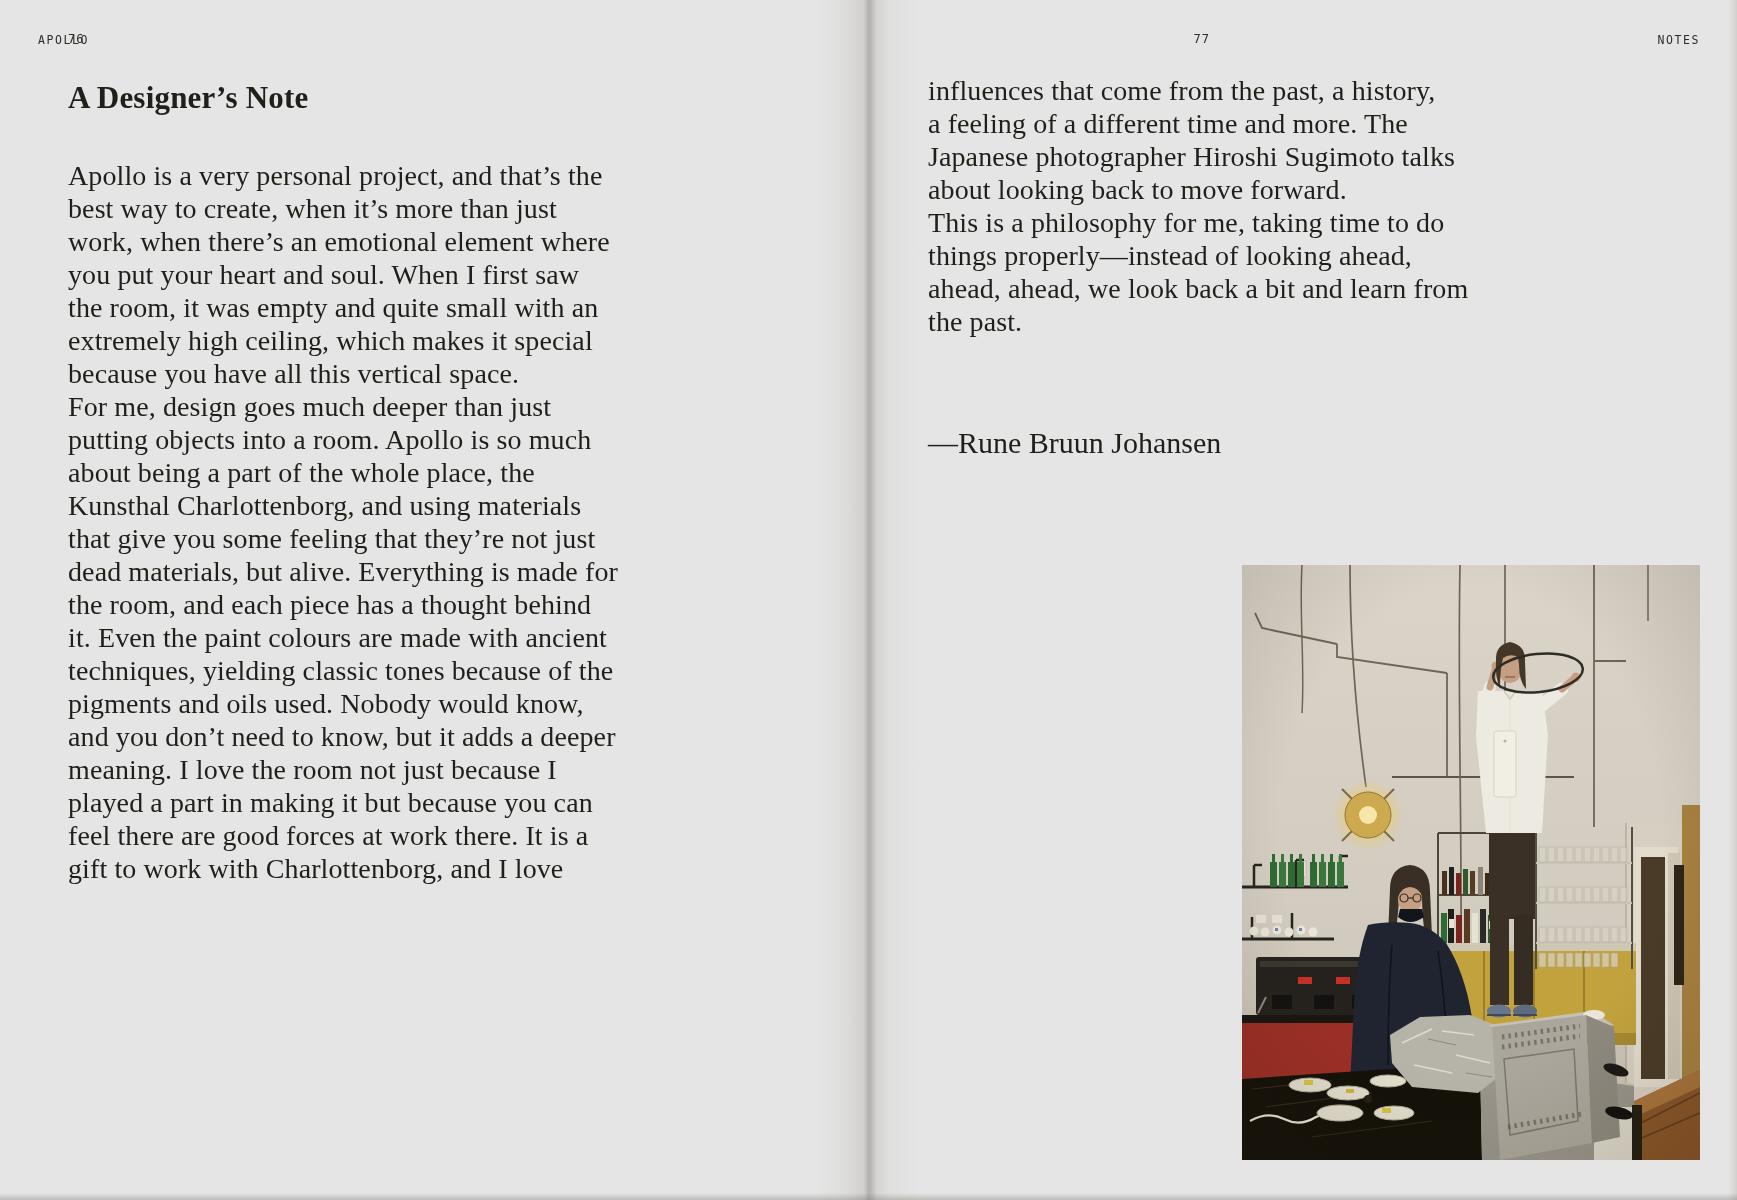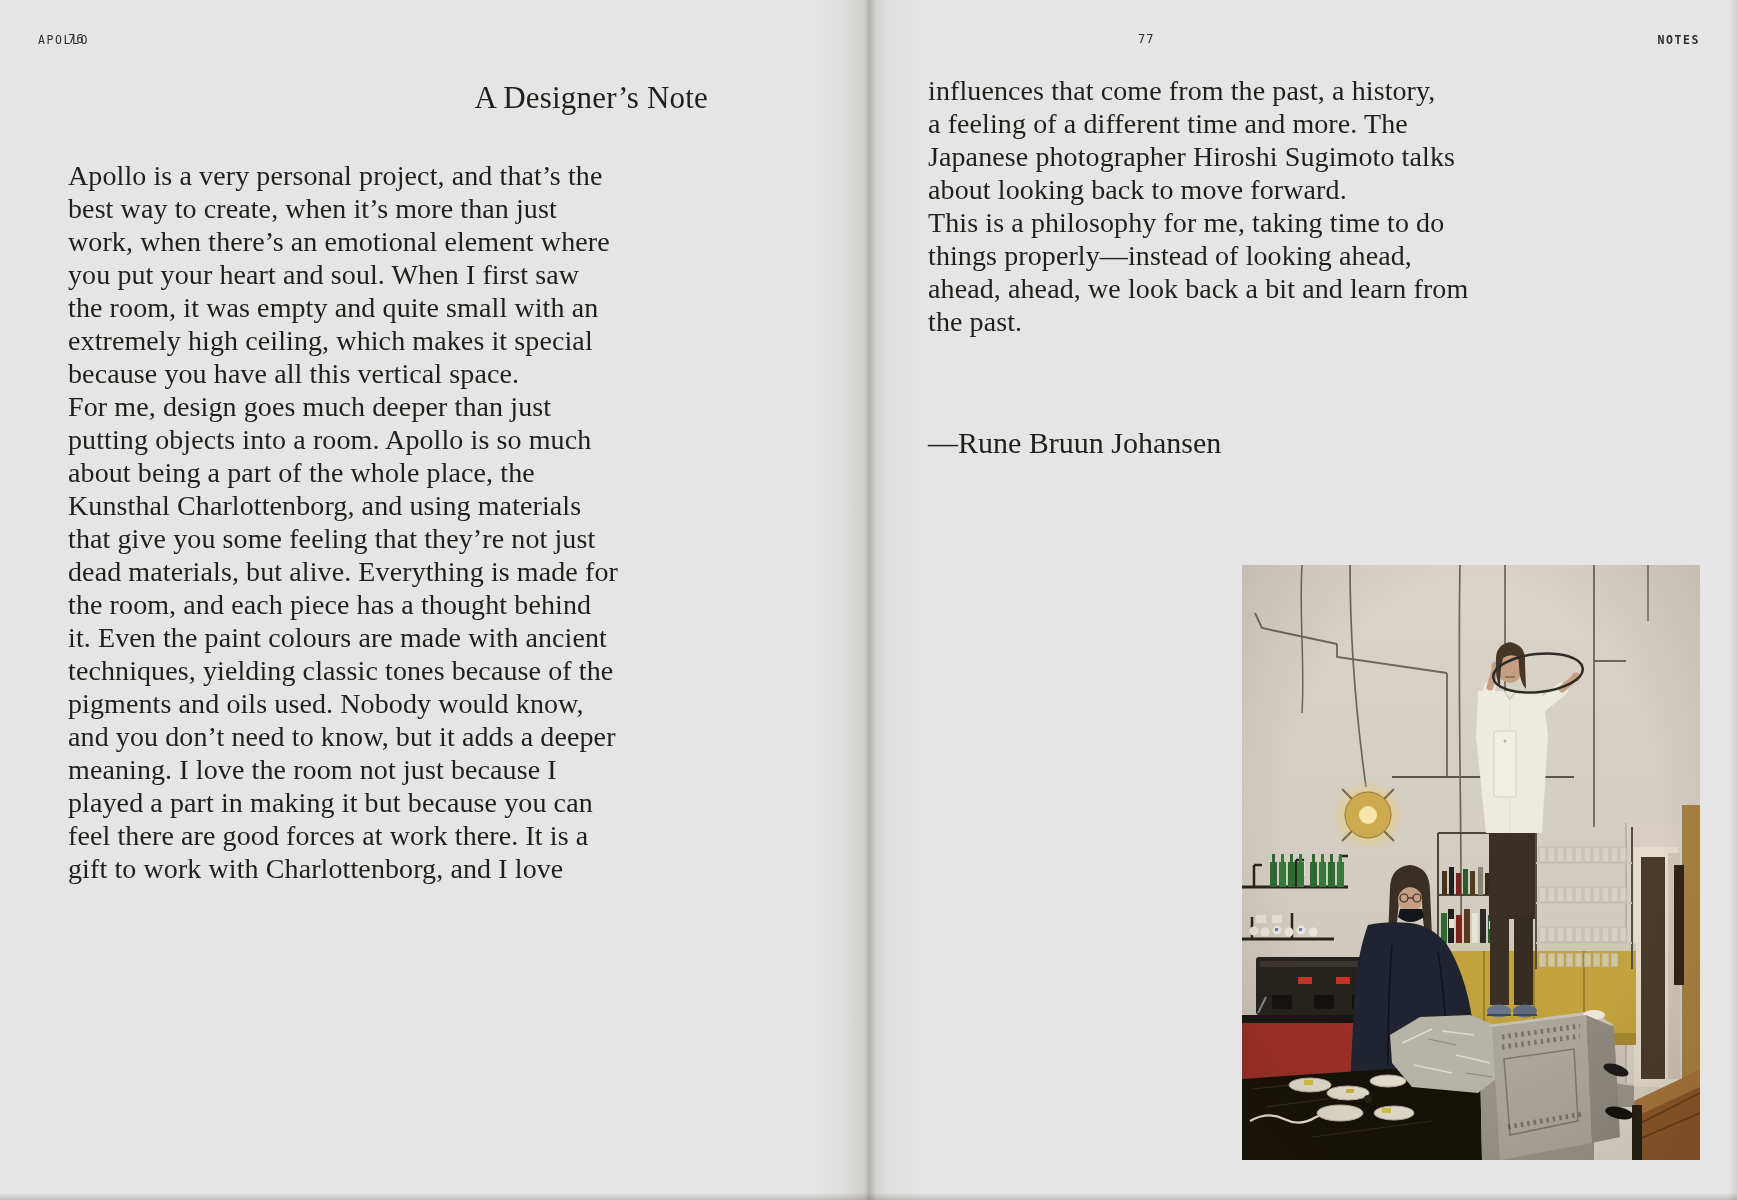--- a/index.html
+++ b/index.html
@@ -15,21 +15,21 @@
   .runhead {
     position:absolute; font-family:"DejaVu Sans Mono", monospace;
     font-size:11.5px; letter-spacing:1.6px; color:#2f2d27;
   }
   .pagenum {
     position:absolute; font-family:"DejaVu Sans Mono", monospace;
     font-size:12px; letter-spacing:1px; color:#2f2d27;
   }
   .title {
     position:absolute; left:68px; top:80px; width:640px;
-    text-align:right; font-size:31px; font-weight:normal; margin:0;
+    text-align:left; font-size:31px; font-weight:bold; margin:0;
     letter-spacing:0.2px;
   }
   .bodytext {
     position:absolute; font-size:28px; line-height:33px;
     white-space:pre; letter-spacing:0.1px;
   }
   .body-left  { left:68px; top:152px;margin-top:7px; }
   .body-right { left:60px; top:74px; }
   .byline {
     position:absolute; left:60px; top:424px;
@@ -91,22 +91,22 @@
 techniques, yielding classic tones because of the
 pigments and oils used. Nobody would know,
 and you don’t need to know, but it adds a deeper
 meaning. I love the room not just because I
 played a part in making it but because you can
 feel there are good forces at work there. It is a
 gift to work with Charlottenborg, and I love</div>
   </div>
 
   <div class="page page-right">
-    <div class="pagenum" style="left:270px; top:32px; width:72px; text-align:left;">77</div>
-    <div class="runhead" style="right:37px; top:33px; text-align:right;font-weight:bold;">NOTES</div>
+    <div class="pagenum" style="left:270px; top:32px; width:72px; text-align:right;">77</div>
+    <div class="runhead" style="right:37px; top:33px; text-align:right;">NOTES</div>
     <div class="bodytext body-right">influences that come from the past, a history,
 a feeling of a different time and more. The
 Japanese photographer Hiroshi Sugimoto talks
 about looking back to move forward.
 This is a philosophy for me, taking time to do
 things properly—instead of looking ahead,
 ahead, ahead, we look back a bit and learn from
 the past.</div>
     <div class="byline">—Rune Bruun Johansen</div>
 

